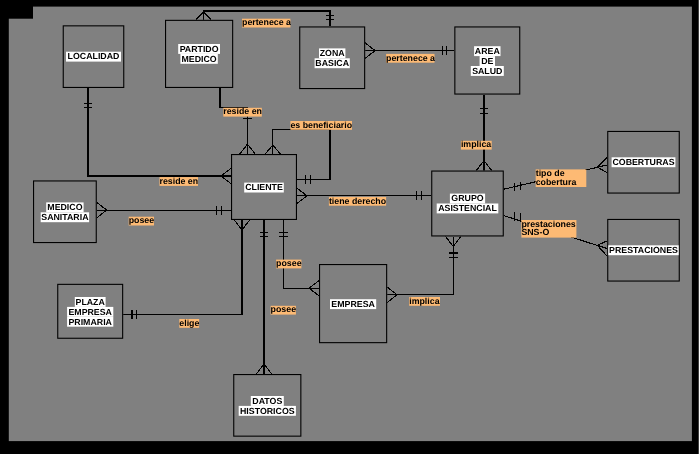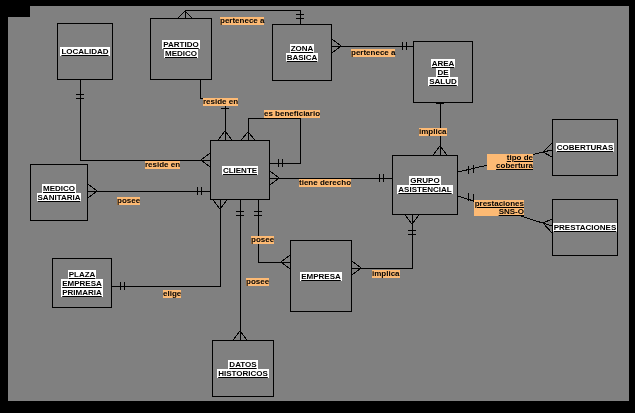--- a/index.html
+++ b/index.html
@@ -47,35 +47,34 @@
     }
     .entity span {
       display: block;
       background: #fff;
       color: #000;
       font-size: 8px;
       font-weight: bold;
       line-height: 9px;
       padding: 0 1px;
       white-space: nowrap;
-      text-decoration: underline;
     }
     .rel-label {
       position: absolute;
       color: #000;
       background: #fdba74;
       font-size: 8px;
       font-weight: bold;
       line-height: 8px;
       white-space: nowrap;
       z-index: 3;
       margin-top: 12px;
     }
     .rel-label span { display: block; }
-    .rel-label.centered { text-align: right; text-decoration: underline; }
+    .rel-label.centered { text-align: left; }
   </style>
 </head>
 <body>
 
 <div class="canvas"></div>
 <div class="corner-block"></div>
 
 <svg class="wires" viewBox="0 0 635 413" shape-rendering="crispEdges">
   <path d="M185 18 V10 H300 V24 M178 18 L185 11 L192 18 M296 14 H304 M296 18 H304"></path>
   <path d="M332 46 H413 M341 46 L332 39 M341 46 L332 53 M402 42 V50 M406 42 V50"></path>
@@ -100,21 +99,21 @@
 <div class="entity" style="left:150px;top:18px;width:62px;height:62px">
   <span>PARTIDO</span>
   <span>MEDICO</span>
 </div>
 
 <div class="entity" style="left:272px;top:24px;width:60px;height:57px">
   <span>ZONA</span>
   <span>BASICA</span>
 </div>
 
-<div class="entity" style="left:413px;top:41px;width:60px;height:62px">
+<div class="entity" style="left:413px;top:24px;width:60px;height:62px">
   <span>AREA</span>
   <span>DE</span>
   <span>SALUD</span>
 </div>
 
 <div class="entity" style="left:210px;top:140px;width:60px;height:60px">
   <span>CLIENTE</span>
 </div>
 
 <div class="entity" style="left:30px;top:164px;width:58px;height:57px">

